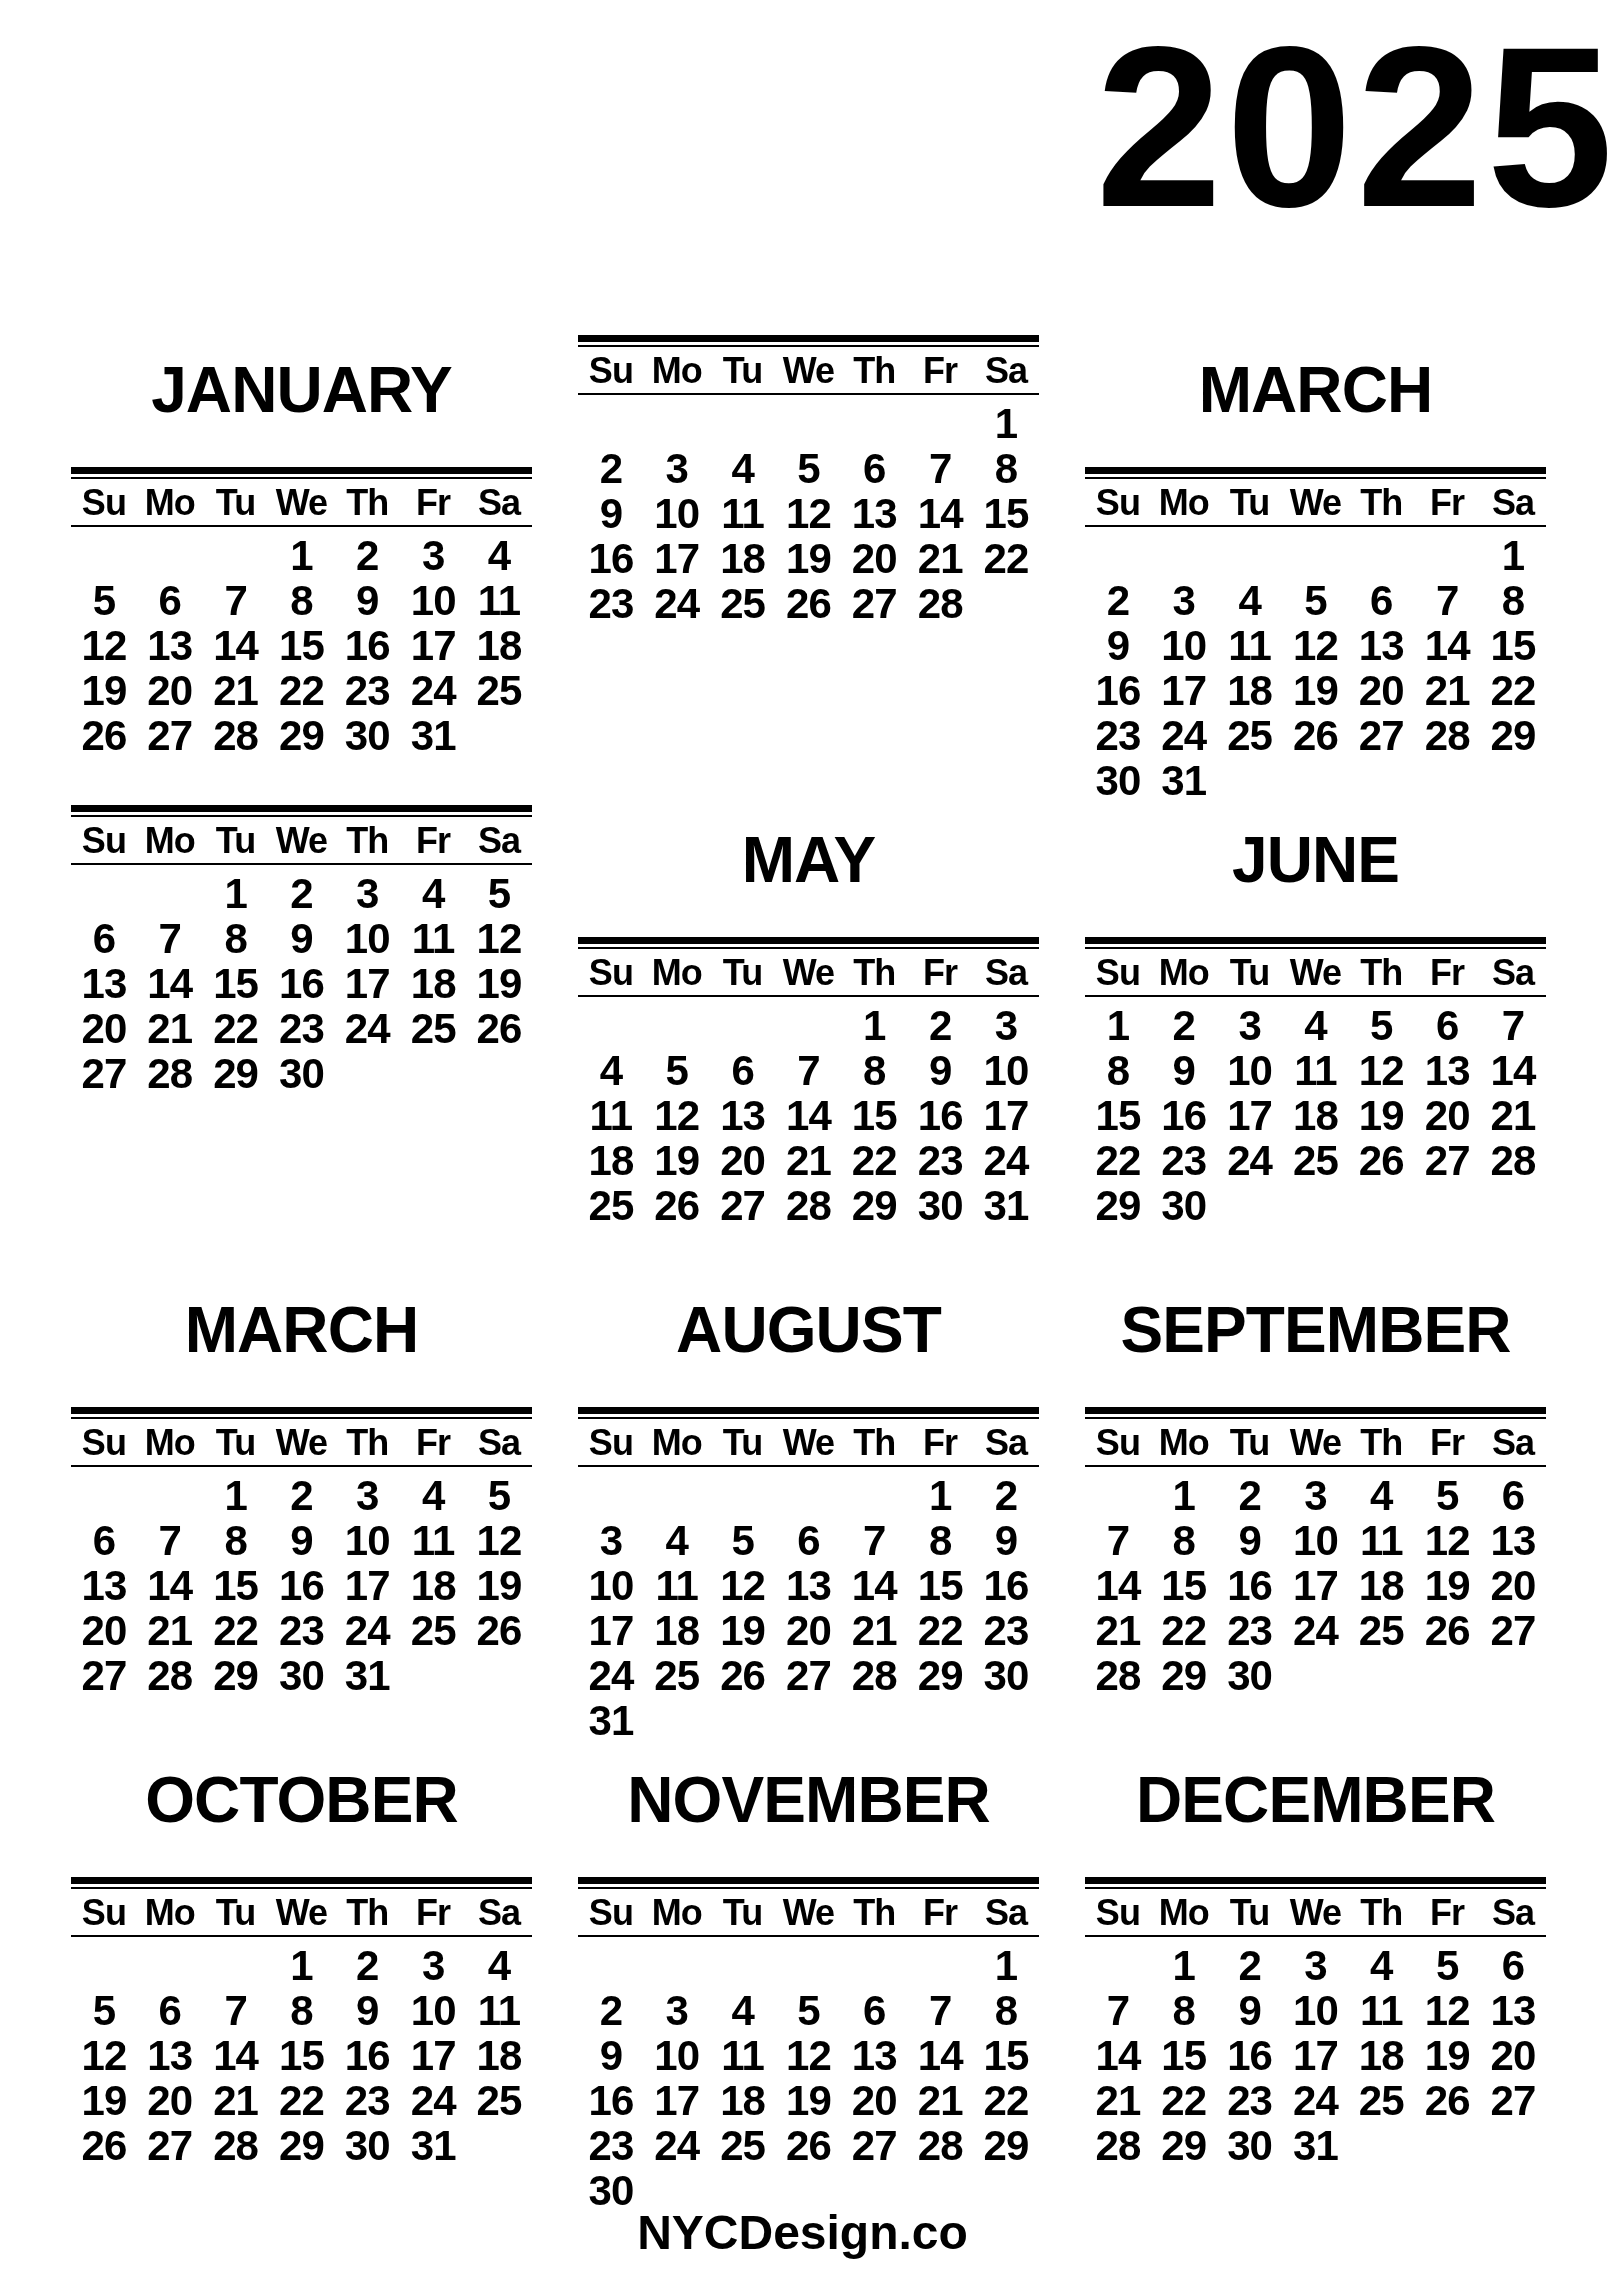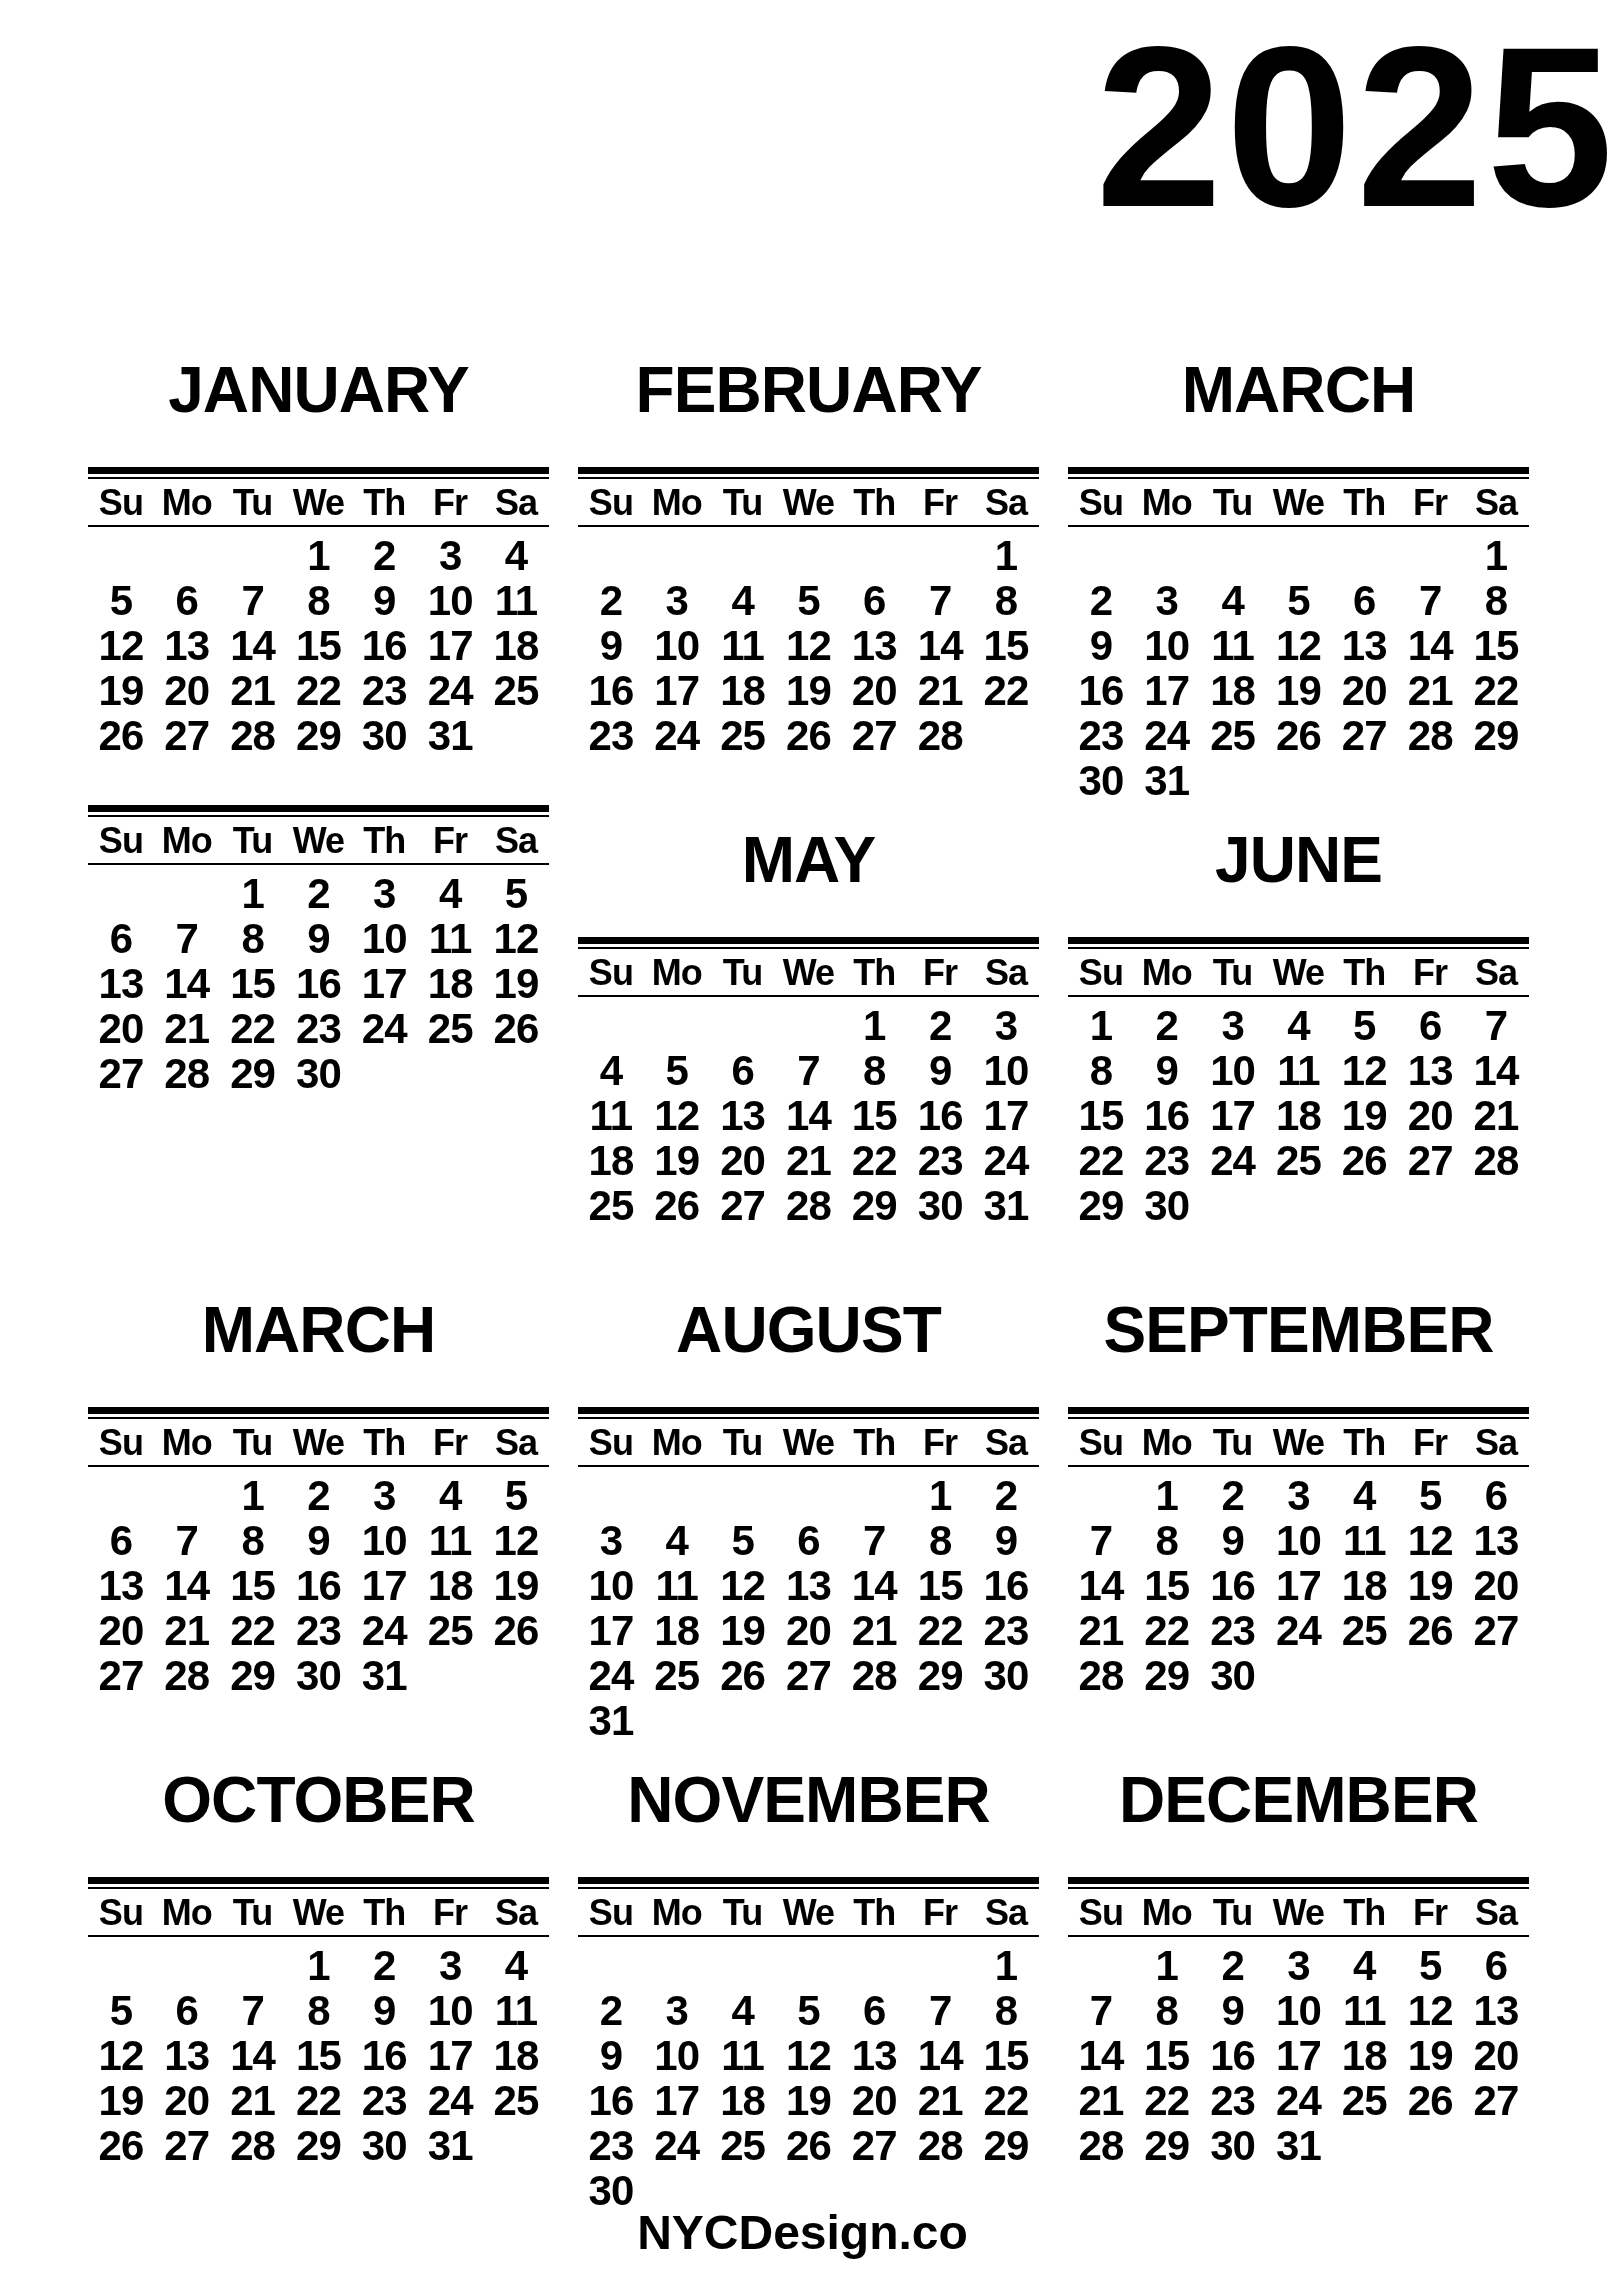--- a/index.html
+++ b/index.html
@@ -18,21 +18,21 @@
     line-height: 1;
     font-weight: bold;
     text-align: right;
     letter-spacing: 3.6px;
   }
   .months-grid {
     margin-top: 94px;
     display: grid;
     grid-template-columns: repeat(3, 461px);
     grid-template-rows: repeat(4, 470px);
-    column-gap: 29px;
+    column-gap: 46px;
     justify-content: center;
   }
   .month { width: 461px; }
   .month-title {
     margin: 23px 0 45px 0;
     font-size: 64px;
     line-height: 1;
     font-weight: bold;
     text-align: center;
     letter-spacing: -0.9px;
@@ -143,21 +143,20 @@
               <td>29</td>
               <td>30</td>
               <td>31</td>
               <td></td>
             </tr>
           </tbody>
     </table>
   </div>
 
   <div class="month">
-    <div class="month-title">FEBRUARY</div>
     <div class="double-line"></div>
     <table class="month-table">
       <thead>
         <tr>
               <th>Su</th>
               <th>Mo</th>
               <th>Tu</th>
               <th>We</th>
               <th>Th</th>
               <th>Fr</th>

